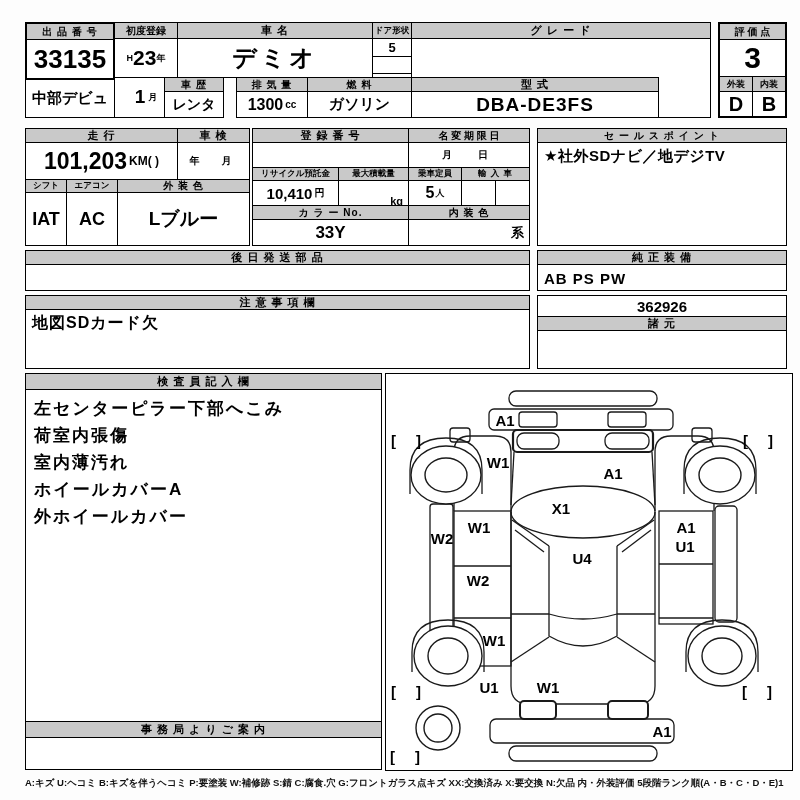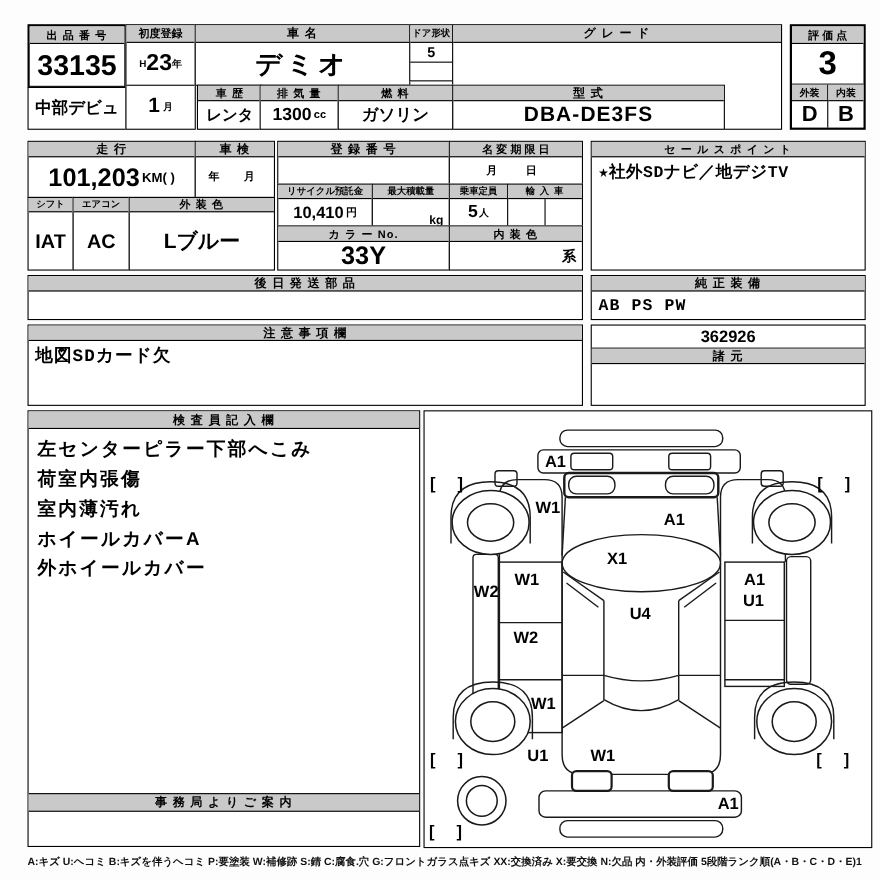--- a/index.html
+++ b/index.html
@@ -6,21 +6,21 @@
   html,body { width:800px; height:800px; background:#fdfdfd; color:#000;
     font-family:"Liberation Sans","DejaVu Sans",sans-serif; }
   #sheet { position:relative; width:800px; height:800px; background:#fdfdfd; overflow:hidden; }
   .box { position:absolute; border:1px solid #000; background:#fff; }
   .b2 { border-width:2px; }
   .hdr { display:flex; align-items:center; justify-content:center;
     background:#c9c9c9; border-bottom:1px solid #000; font-weight:bold;
     font-size:11px; white-space:nowrap; overflow:hidden; letter-spacing:1px; }
   .val { display:flex; align-items:center; justify-content:center;
     font-weight:bold; white-space:nowrap; overflow:hidden; }
-  .vleft  { justify-content:flex-start; padding-left:6px;font-family:Liberation Mono, monospace; }
+  .vleft  { justify-content:flex-start; padding-left:6px; }
   .vright { justify-content:flex-end; padding-right:5px; }
   .sm  { font-size:9px; font-weight:bold; }
   .unit{ font-size:10px; font-weight:bold; margin-left:2px; }
   .row { display:flex; }
   .cellline { border-right:1px solid #000; }
   
   #inspector-lines { padding:5px 8px 0 8px; }
   .insp-line { font-size:17px; font-weight:bold; line-height:27px;
     letter-spacing:2px; white-space:nowrap; }
   .insp-line.u { text-underline-offset:3px; }
@@ -73,21 +73,21 @@
 
   <div class="box" style="left:411px;top:22px;width:300px;height:96px">
     <div class="hdr" style="height:16px">グ レ ー ド</div>
     <div class="val"></div>
   </div>
   <div class="box" style="left:411px;top:77px;width:248px;height:41px">
     <div class="hdr" style="height:14px">型 式</div>
     <div class="val" style="height:25px;font-size:19px;letter-spacing:1px">DBA-DE3FS</div>
   </div>
 
-  <div class="box" style="left:179px;top:77px;width:60px;height:41px">
+  <div class="box" style="left:164px;top:77px;width:60px;height:41px">
     <div class="hdr" style="height:14px;font-size:10px">車 歴</div>
     <div class="val" style="height:25px;font-size:14px">レンタ</div>
   </div>
   <div class="box" style="left:236px;top:77px;width:72px;height:41px">
     <div class="hdr" style="height:14px;font-size:10px">排 気 量</div>
     <div class="val" style="height:25px;font-size:16px">
       <span>1300</span>
         <span class="unit">cc</span>
     </div>
   </div>
@@ -163,21 +163,21 @@
   <div class="box" style="left:461px;top:167px;width:69px;height:39px">
     <div class="hdr" style="height:13px;font-size:8.5px;letter-spacing:1px">輸 入 車</div>
     <div class="row" style="height:24px">
       <div class="val cellline" style="flex:1"></div>
       <div class="val" style="flex:1"></div>
     </div>
   </div>
 
   <div class="box" style="left:252px;top:205px;width:157px;height:41px">
     <div class="hdr" style="height:14px;font-size:10px">カ ラ ー No.</div>
-    <div class="val" style="height:25px;font-size:23px">33Y</div>
+    <div class="val" style="height:25px;font-size:17px">33Y</div>
   </div>
   <div class="box" style="left:408px;top:205px;width:122px;height:41px">
     <div class="hdr" style="height:14px;font-size:10px">内 装 色</div>
     <div class="val vright" style="height:25px;font-size:13px">系</div>
   </div>
 
   <div class="box" style="left:537px;top:128px;width:250px;height:118px">
     <div class="hdr" style="height:14px;font-size:10px">セ ー ル ス ポ イ ン ト</div>
     <div class="val vleft" style="height:26px;font-size:15px;letter-spacing:0.5px">★社外SDナビ／地デジTV</div>
   </div>

